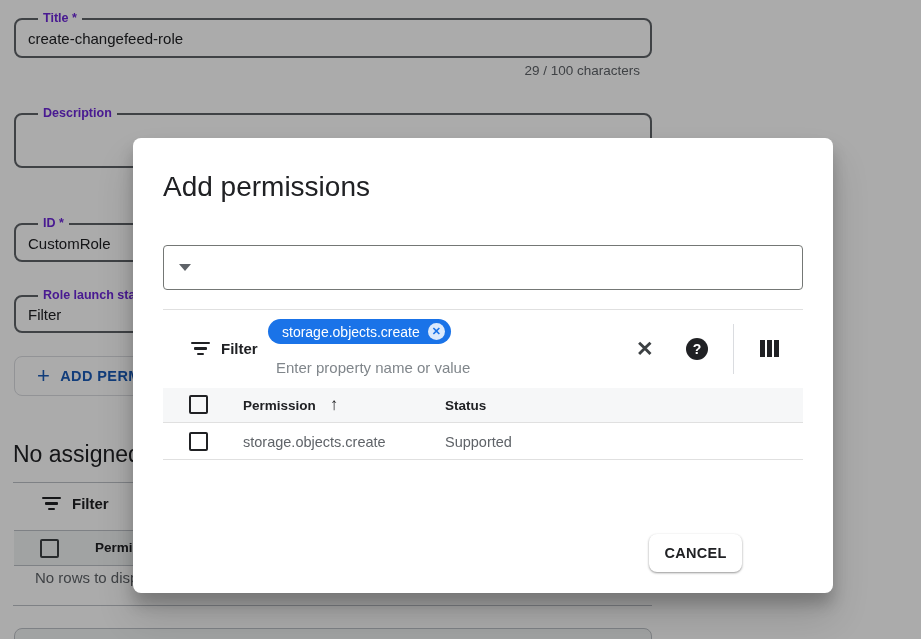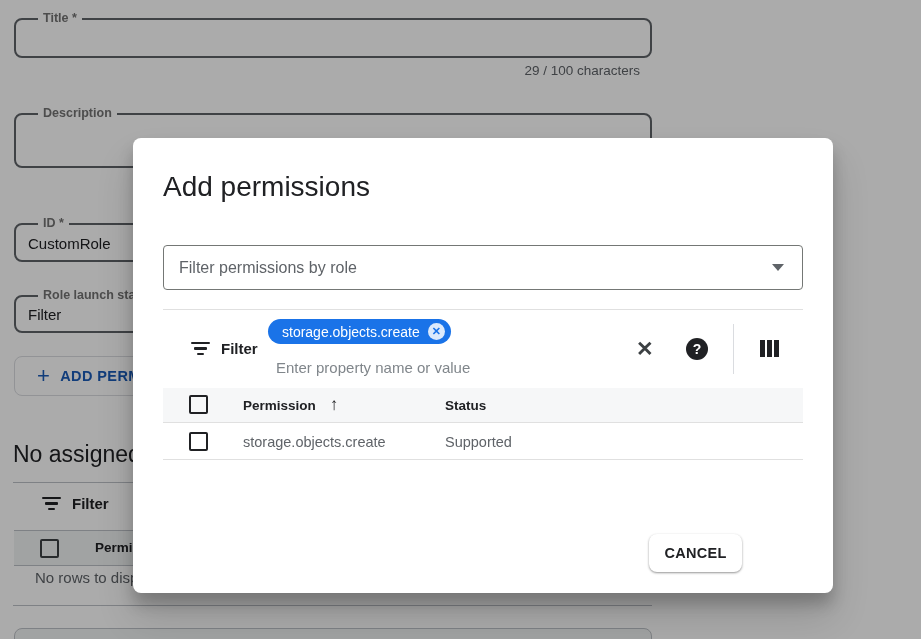--- a/index.html
+++ b/index.html
@@ -5,21 +5,21 @@
   * { margin: 0; padding: 0; box-sizing: border-box; }
   html, body { width: 921px; height: 639px; overflow: hidden; }
   body { font-family: "Liberation Sans", sans-serif; background: #fff; position: relative; }
   .stage { position: absolute; inset: 0; width: 921px; height: 639px; overflow: hidden; }
 
   
   .bg-page { position: absolute; inset: 0; background: #fff; }
   .field { position: absolute; left: 14px; width: 638px; background: #fff;
            border: 2px solid #5f6368; border-radius: 8px; }
   .field .flabel { position: absolute; top: -9px; left: 22px; background: #fff; padding: 0 5px;
-                   font-size: 12.5px; font-weight: 600; color: #737373; white-space: nowrap; }
+                   font-size: 12.5px; font-weight: 600; color: #6d28d9; white-space: nowrap; }
   .field .fvalue { position: absolute; left: 12px; top: 50%; transform: translateY(-50%);
                    font-size: 15px; color: #202124; white-space: nowrap; }
   .field.textarea .fvalue { top: 7px; transform: none; }
   .char-counter { position: absolute; left: 14px; top: 63px; width: 626px; text-align: right;
                   font-size: 13.5px; color: #5f6368; }
   .add-perm-btn { position: absolute; left: 14px; top: 356px; width: 240px; height: 40px;
                   background: #fff; border: 1px solid #dadce0; border-radius: 8px;
                   display: flex; align-items: center; gap: 10px; padding-left: 22px;
                   color: #1a5bb8; font-size: 14.5px; font-weight: 700; letter-spacing: 0.4px; }
   .add-perm-btn .plus { font-size: 22px; font-weight: 400; line-height: 1; }
@@ -117,20 +117,21 @@
 </style>
 </head>
 <body>
 
 <div class="stage">
 
   <div class="bg-page">
 
     <div class="field" style="top:18px;height:40px;">
       <span class="flabel">Title *</span>
+      <span class="fvalue">create-changefeed-role</span>
     </div>
     <div class="char-counter">29 / 100 characters</div>
 
     <div class="field textarea" style="top:113px;height:55px;">
       <span class="flabel">Description</span>
     </div>
 
     <div class="field" style="top:223px;height:39px;">
       <span class="flabel">ID *</span>
       <span class="fvalue">CustomRole</span>
@@ -169,21 +170,20 @@
   </div>
 
   <div class="scrim"></div>
 
   <div class="modal">
     <div class="modal-abs">
 
       <div class="modal-title">Add permissions</div>
 
       <div class="role-dropdown">
-        <span class="dd-text">Filter permissions by role</span>
         <span class="caret-down"></span>
       </div>
 
       <div class="toolbar-top-line"></div>
 
       <div class="m-filter-group">
         <span class="filter-icon">
             <i></i>
             <i></i>
             <i></i>

